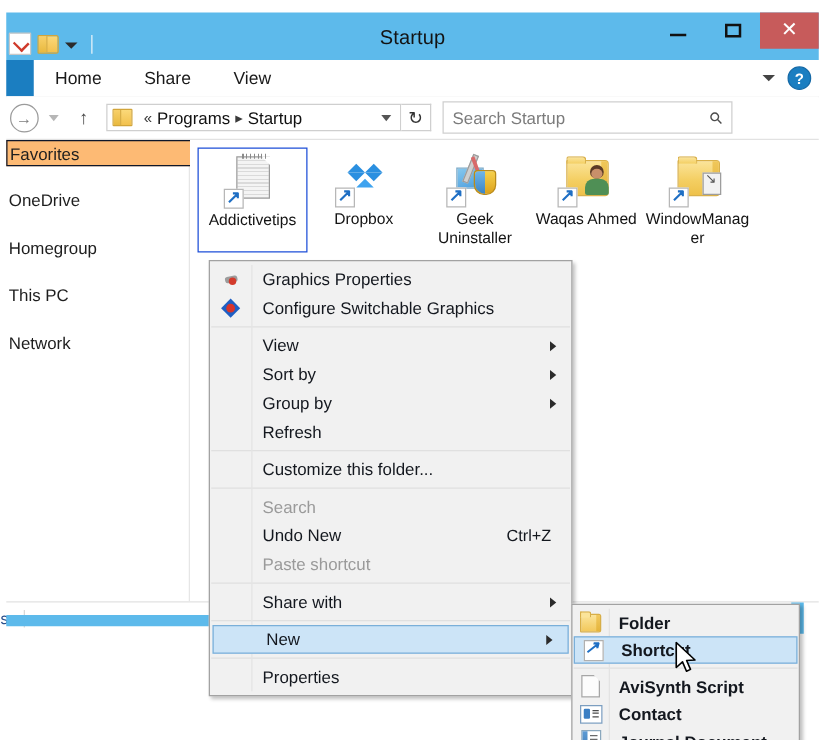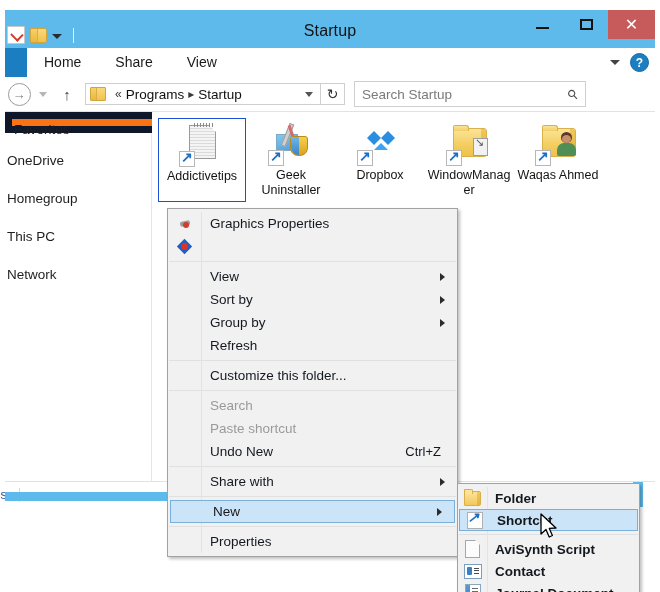--- a/index.html
+++ b/index.html
@@ -216,22 +216,22 @@
     background: #ffffff;
     border-right: 1px solid #e6e6e6;
   }
   .navitem {
     height: 21px; line-height: 21px;
     font-size: 13.5px; color: #1e1e1e;
     padding-left: 2px;
     box-sizing: border-box;
   }
   .navitem.selected {
-    background: #f97316;
-    border: 7px solid #0f172a;
+    background: #fdba74;
+    border: 1px solid #0f172a;
     width: 164px;
   }
   .navspacer { height: 17px; }
 
   .filepane {
     position: absolute; left: 147px; top: 0;
     width: 495px; height: 370px;
     background: #ffffff;
   }
   .filegrid {
@@ -660,70 +660,70 @@
 
       <div class="filepane">
         <div class="filegrid">
 
           <div class="fileitem selected">
             <div class="ficon">
               <span class="icn-doc"></span>
               <span class="shortcut-ov"></span>
             </div>
             <div class="flabel">Addictivetips</div>
-          </div>
-
-          <div class="fileitem">
-            <div class="ficon">
-              <span class="icn-geek">
-                <i class="geek-screen"></i>
-                  <i class="geek-pencil"></i>
-                  <i class="geek-pencil2"></i>
-                  <i class="geek-shield"></i>
-              </span>
-              <span class="shortcut-ov"></span>
-            </div>
-            <div class="flabel">Geek Uninstaller</div>
           </div>
 
           <div class="fileitem">
             <div class="ficon">
               <span class="icn-dropbox">
                 <i class="db db1"></i>
                   <i class="db db2"></i>
                   <i class="db db3"></i>
                   <i class="db db4"></i>
                   <i class="db db5"></i>
               </span>
               <span class="shortcut-ov"></span>
             </div>
             <div class="flabel">Dropbox</div>
           </div>
 
           <div class="fileitem">
             <div class="ficon">
-              <span class="icn-folder"></span>
-              <span class="winman-doc"></span>
+              <span class="icn-geek">
+                <i class="geek-screen"></i>
+                  <i class="geek-pencil"></i>
+                  <i class="geek-pencil2"></i>
+                  <i class="geek-shield"></i>
+              </span>
               <span class="shortcut-ov"></span>
             </div>
-            <div class="flabel">WindowManager</div>
+            <div class="flabel">Geek Uninstaller</div>
           </div>
 
           <div class="fileitem">
             <div class="ficon">
               <span class="icn-folder"></span>
               <span class="person">
                 <i class="person-head"></i>
                   <i class="person-body"></i>
               </span>
               <span class="shortcut-ov"></span>
             </div>
             <div class="flabel">Waqas Ahmed</div>
           </div>
 
+          <div class="fileitem">
+            <div class="ficon">
+              <span class="icn-folder"></span>
+              <span class="winman-doc"></span>
+              <span class="shortcut-ov"></span>
+            </div>
+            <div class="flabel">WindowManager</div>
+          </div>
+
         </div>
       </div>
     </div>
 
     <div class="statusbar">
       <span class="status-text">ms</span>
       <span class="status-sep"></span>
       <span class="viewbtns">
         <span class="vb vb-details"></span>
         <span class="vb vb-large"></span>
@@ -741,20 +741,21 @@
       <span class="ci-icon">
           <i class="icn-gfxprop"></i>
         </span>
       <span class="ci-label">Graphics Properties</span>
     </div>
 
     <div class="ctxitem">
       <span class="ci-icon">
           <i class="icn-switchable"></i>
         </span>
+      <span class="ci-label">Configure Switchable Graphics</span>
     </div>
 
     <div class="ctxsep"></div>
 
     <div class="ctxitem">
       <span class="ci-icon"></span>
       <span class="ci-label">View</span>
       <span class="ci-arrow"></span>
     </div>
 
@@ -782,29 +783,29 @@
       <span class="ci-label">Customize this folder...</span>
     </div>
 
     <div class="ctxsep"></div>
 
     <div class="ctxitem disabled">
       <span class="ci-icon"></span>
       <span class="ci-label">Search</span>
     </div>
 
-    <div class="ctxitem disabled">
-      <span class="ci-icon"></span>
-      <span class="ci-label">Paste shortcut</span>
-    </div>
-
     <div class="ctxitem">
       <span class="ci-icon"></span>
       <span class="ci-label">Undo New</span>
       <span class="ci-accel">Ctrl+Z</span>
+    </div>
+
+    <div class="ctxitem disabled">
+      <span class="ci-icon"></span>
+      <span class="ci-label">Paste shortcut</span>
     </div>
 
     <div class="ctxsep"></div>
 
     <div class="ctxitem">
       <span class="ci-icon"></span>
       <span class="ci-label">Share with</span>
       <span class="ci-arrow"></span>
     </div>
 

